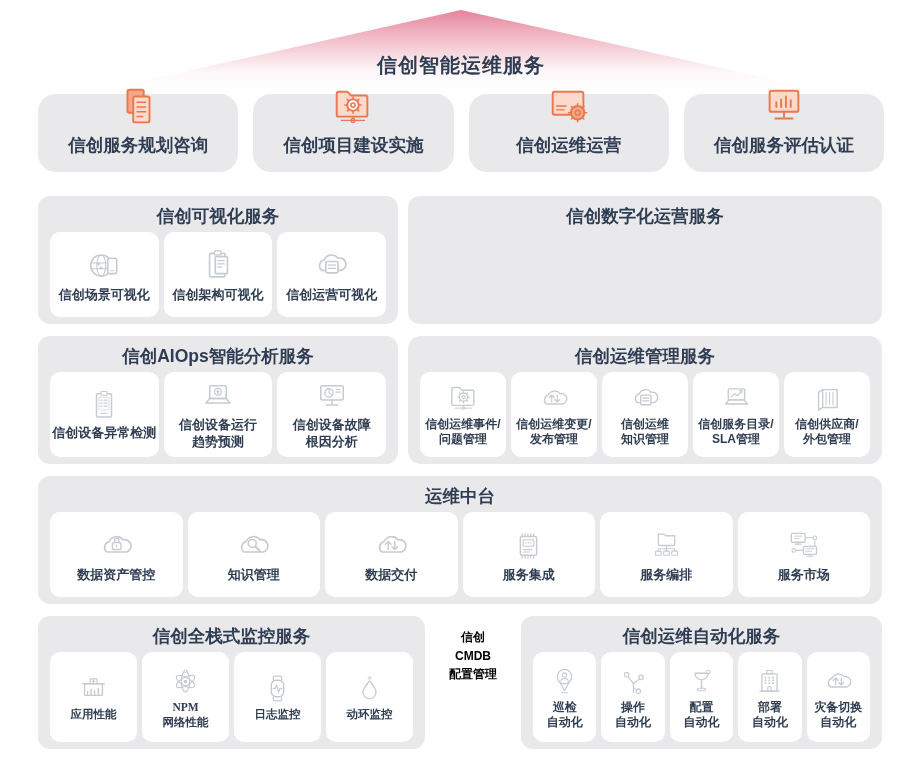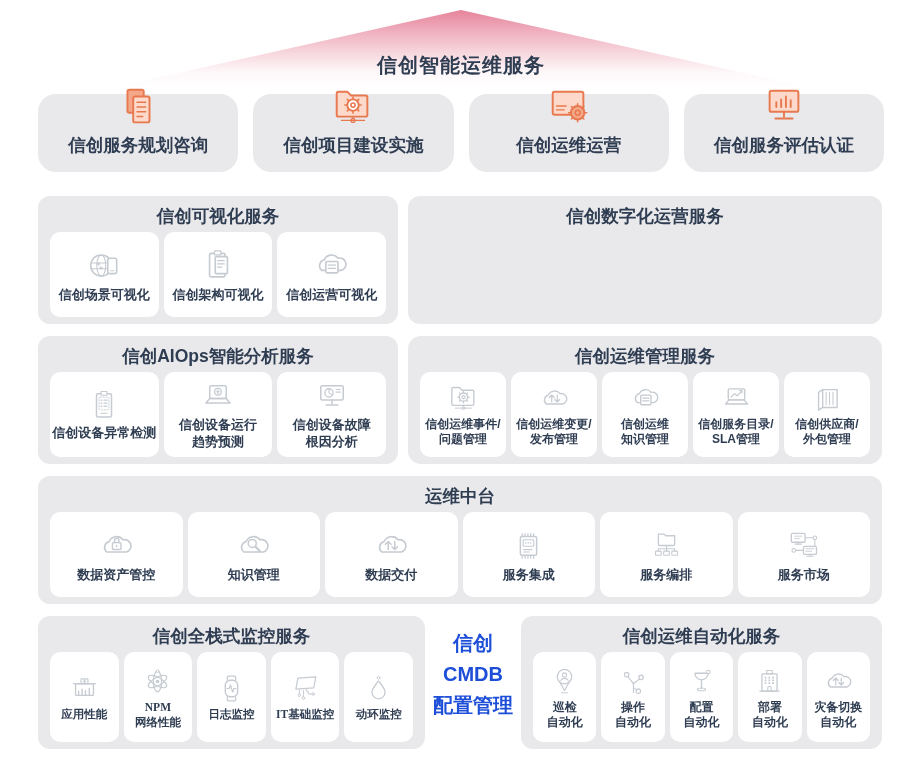--- a/index.html
+++ b/index.html
@@ -42,21 +42,21 @@
   #sec-automation{left:521px;top:616px;width:361px;height:133px;}
 
   #sec-aiops .card .lbl{font-size:13px;}
   #sec-aiops .card .ic{width:36px;height:36px;}
   .compact .card .lbl{font-size:12px;}
   .compact .card .ic{width:33px;height:33px;}
   #sec-monitoring .card .lbl{font-size:11.5px;}
 
   
   .cmdb{position:absolute;left:421px;top:628px;width:104px;text-align:center;
-    font-size:20px;font-weight:bold;color:#1d4ed8;line-height:1.55;white-space:pre-line;}
+    font-size:12px;font-weight:bold;color:#000000;line-height:1.55;white-space:pre-line;}
 
   .defs{position:absolute;width:0;height:0;overflow:hidden;}
 </style>
 </head>
 <body>
 
 <svg class="defs" aria-hidden="true">
     <defs>
   <symbol id="i-doc-report" viewBox="0 0 48 48" fill="none" stroke="currentColor" stroke-width="2" stroke-linecap="round" stroke-linejoin="round">
     <rect x="13" y="6" width="17" height="24" rx="2" fill="var(--icfill2,none)"></rect>
@@ -450,26 +450,20 @@
 网络性能</div>
       </div>
       <div class="card">
         <svg class="ic">
             <use href="#i-watch-wave"></use>
           </svg>
         <div class="lbl">日志监控</div>
       </div>
       <div class="card">
         <svg class="ic">
-            <use href="#i-monitor-circuit"></use>
-          </svg>
-        <div class="lbl">IT基础监控</div>
-      </div>
-      <div class="card">
-        <svg class="ic">
             <use href="#i-drop"></use>
           </svg>
         <div class="lbl">动环监控</div>
       </div>
     </div>
   </section>
 
   <div class="cmdb">信创
 CMDB
 配置管理</div>

